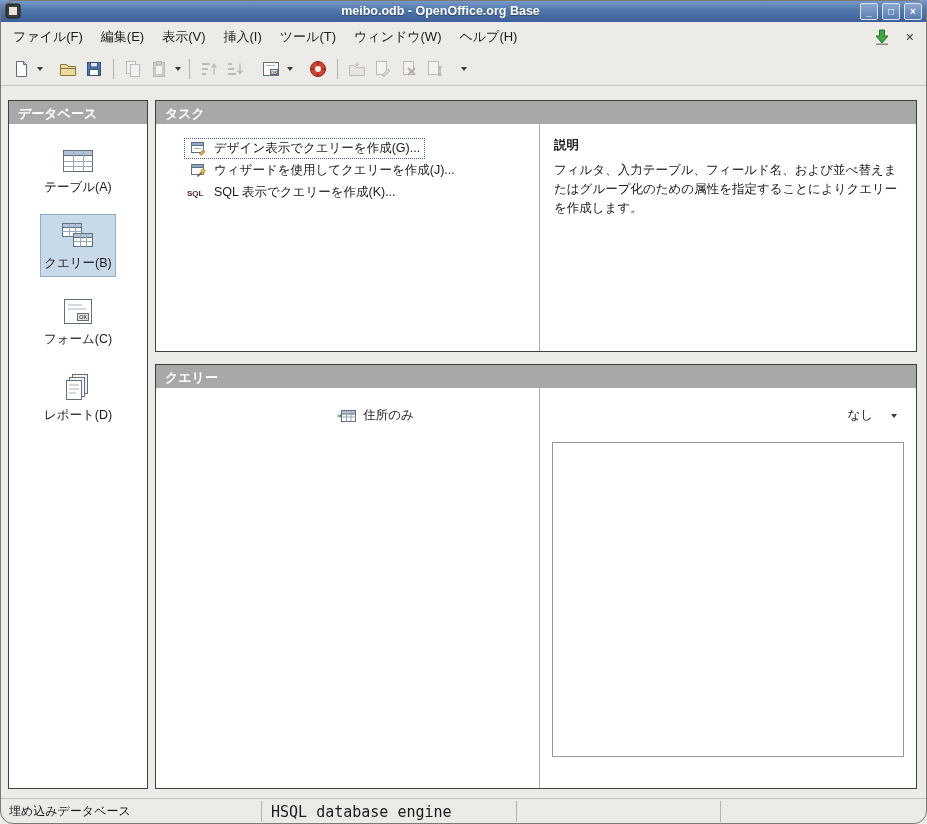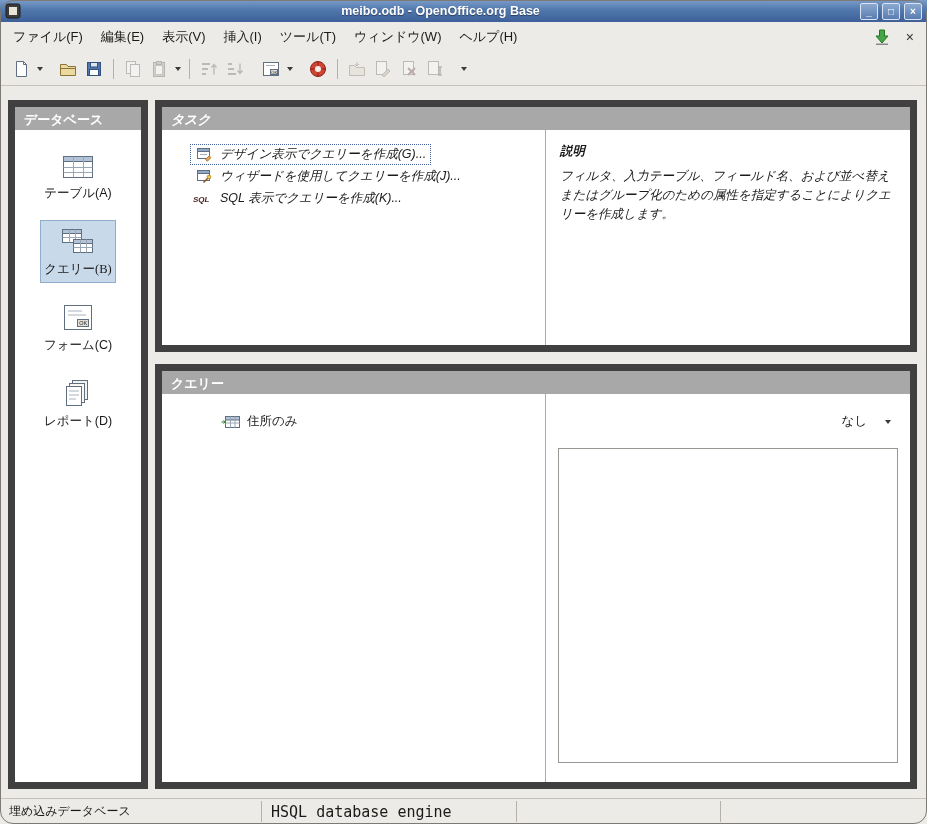--- a/index.html
+++ b/index.html
@@ -52,49 +52,49 @@
     width: 26px; height: 26px; flex: none; border-radius: 2px;
     display: flex; align-items: center; justify-content: center;
   }
   .tbtn.dis { opacity: .38; filter: grayscale(.8); }
   .tdrop { width: 11px; height: 26px; display: flex; align-items: center; justify-content: center; }
   .arr { width: 0; height: 0; border-left: 3.5px solid transparent; border-right: 3.5px solid transparent; border-top: 4px solid #3a3a3a; }
   .tsep { width: 1px; height: 20px; background: #b6b2ab; margin: 0 6px; flex: none; }
   .tgap { width: 10px; flex: none; }
   
   .main { height: 712px; flex: none; display: flex; gap: 7px; padding: 14px 10px 9px 8px; }
-  .panel { border: 7px solid #404040; background: #ffffff; display: flex; flex-direction: column; }
+  .panel { border: 1px solid #404040; background: #ffffff; display: flex; flex-direction: column; }
   .panel-header {
     height: 23px; flex: none; background: #a8a8a8; color: #ffffff;
     font-weight: bold; font-size: 13px; padding: 4px 9px; white-space: nowrap; overflow: hidden;
   }
   .sidebar { width: 140px; flex: none; }
   .sidebar-body { flex: 1; padding-top: 16px; overflow: hidden; }
   .side-item {
     width: 76px; margin: 0 auto 13px; padding: 6px 2px 4px;
     display: flex; flex-direction: column; align-items: center; gap: 4px;
     border: 1px solid transparent; text-align: center;
   }
-  .side-item.selected { background: #c8d9ea; border-color: #8fadcd; font-family: Liberation Serif, serif; }
+  .side-item.selected { background: #c8d9ea; border-color: #8fadcd; }
   .side-label { font-size: 12.5px; white-space: nowrap; }
   .right-col { flex: 1; display: flex; flex-direction: column; }
-  .tasks { height: 252px; flex: none; margin-bottom: 12px; font-style: italic; }
+  .tasks { height: 252px; flex: none; margin-bottom: 12px; }
   .queries { flex: 1; }
   .tasks-body, .queries-body { flex: 1; display: flex; overflow: hidden; }
   .left-pane { width: 384px; flex: none; border-right: 1px solid #aeaba5; }
   .task-list { padding: 13px 0 0 28px; }
   .task-row { height: 22px; display: flex; align-items: center; }
   .task-inner { display: inline-flex; align-items: center; gap: 5px; padding: 1px 4px 1px 2px; border: 1px dotted transparent; }
   .task-row.focused .task-inner { border-color: #45619b; text-align: center; }
   .task-icon { width: 22px; display: flex; justify-content: center; flex: none; }
   .task-label { font-size: 12.5px; white-space: nowrap; }
   .desc-pane { flex: 1; padding: 13px 14px; font-size: 12.5px; }
   .desc-title { font-weight: bold; margin-bottom: 7px; }
   .desc-text { line-height: 1.5; }
-  .query-list { padding: 18px 0 0 56px; }
+  .query-list { padding: 18px 0 0 56px; text-align: center; }
   .query-item { display: inline-flex; align-items: center; gap: 6px; padding: 1px 3px; }
   .query-label { font-size: 12.5px; white-space: nowrap; }
   .preview-pane { flex: 1; display: flex; flex-direction: column; padding: 0 12px; }
   .preview-dropdown {
     align-self: flex-end; margin-top: 16px; margin-right: 2px;
     display: inline-flex; align-items: center; gap: 18px; padding: 3px 5px; font-size: 12.5px;
   }
   .preview-box { margin-top: 15px; height: 315px; border: 1px solid #9a9792; background: #ffffff; }
   
   .statusbar {

